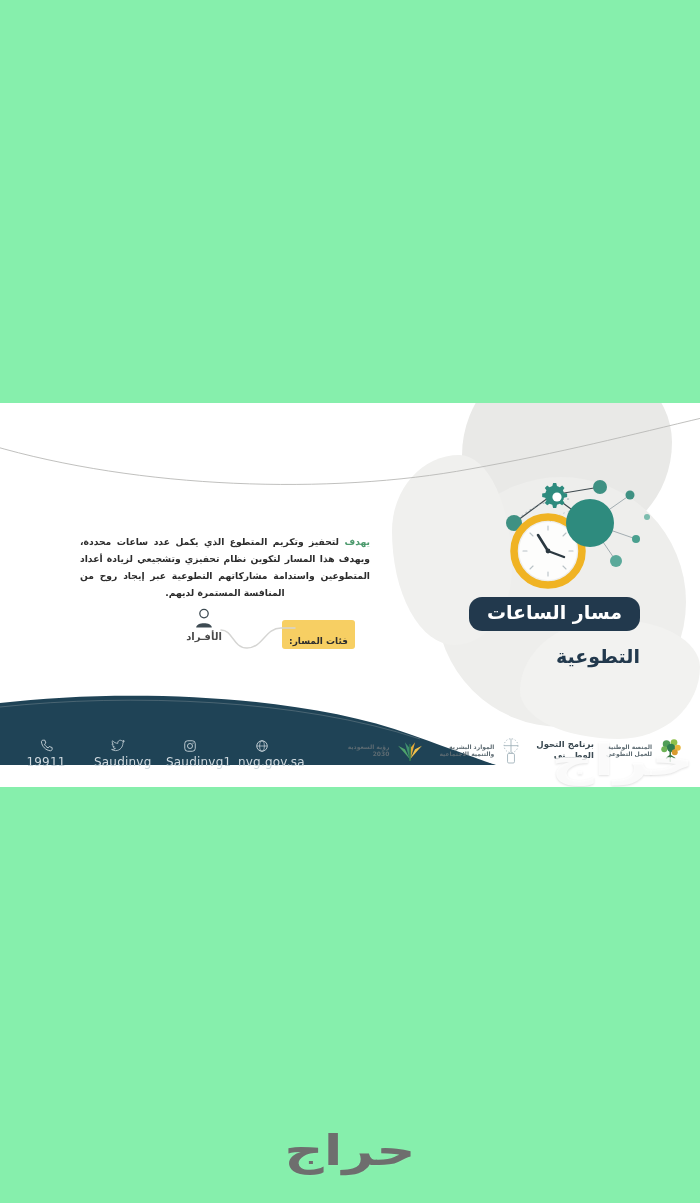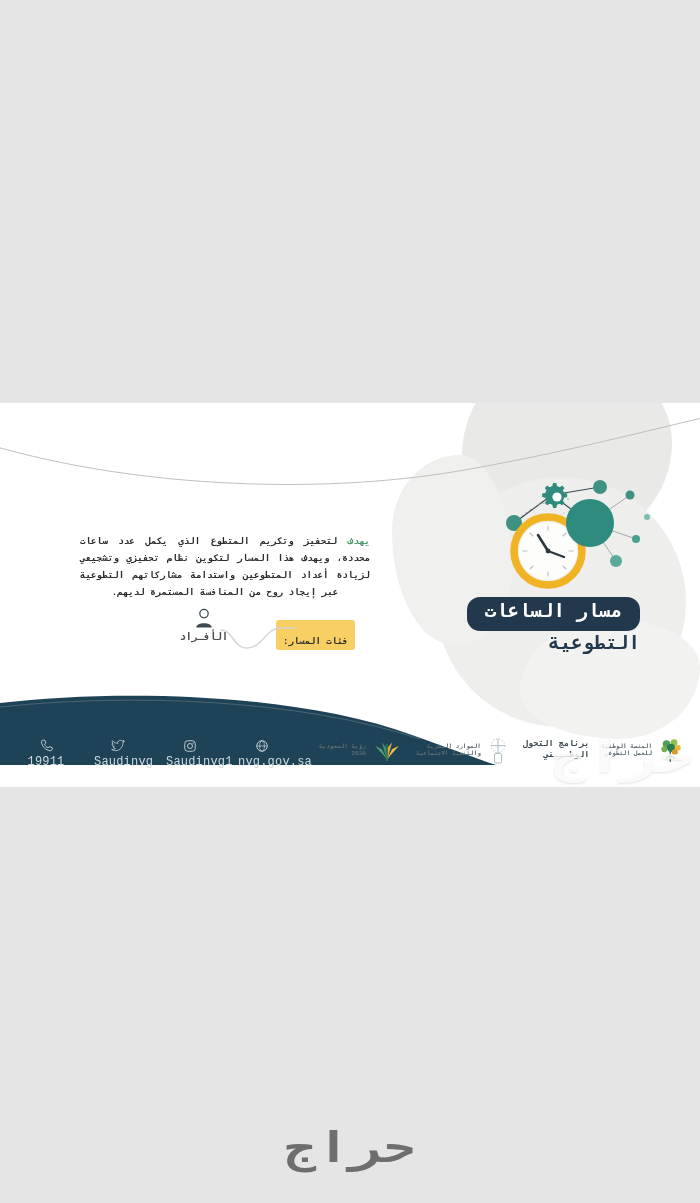--- a/index.html
+++ b/index.html
@@ -12,22 +12,21 @@
     height: 1203px;
     position: relative;
     overflow: hidden;
     font-family: "DejaVu Sans", "Liberation Sans", sans-serif;
   }
 
   
   #stage {
     position: absolute;
     inset: 0;
-    background: #e5e5e5;
-    font-family: Liberation Mono, monospace;
+    background: #86efac;
   }
 
   
   #card {
     position: absolute;
     left: 0;
     top: 403px;
     width: 700px;
     height: 384px;
     background: #ffffff;
@@ -167,21 +166,21 @@
     color: #ffffff;
     font-size: 19px;
     font-weight: 700;
     line-height: 1;
     padding: 6px 18px 9px 18px;
     border-radius: 13px;
     white-space: nowrap;
   }
   #title-sub {
     display: block;
-    margin-top: 3px;
+    margin-top: 15px;
     color: #22394d;
     font-size: 19px;
     font-weight: 700;
     line-height: 1.1;
     white-space: nowrap;
   }
 
   
   #footer-wave {
     position: absolute;

